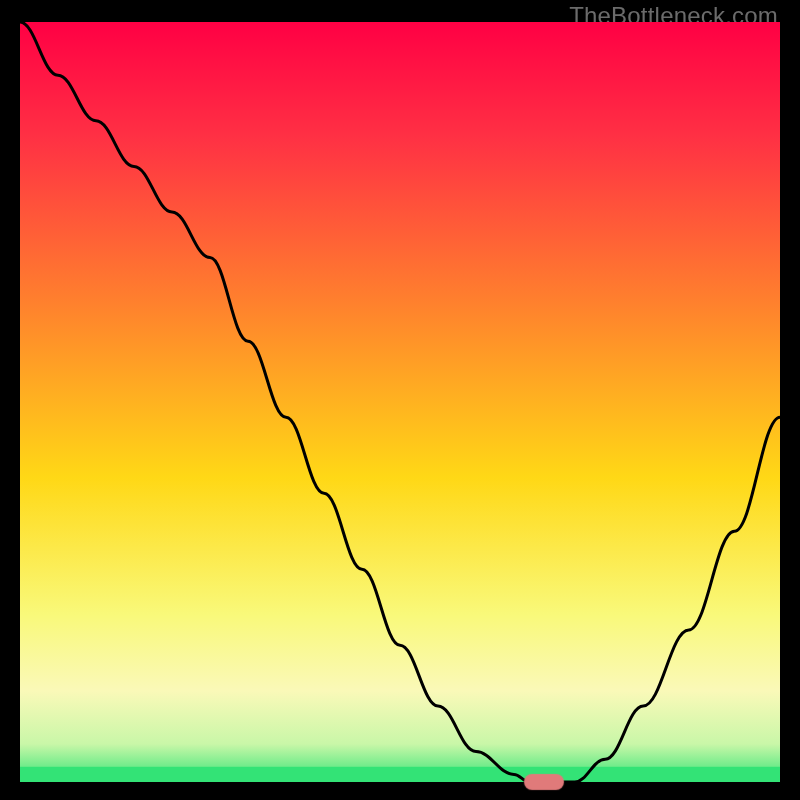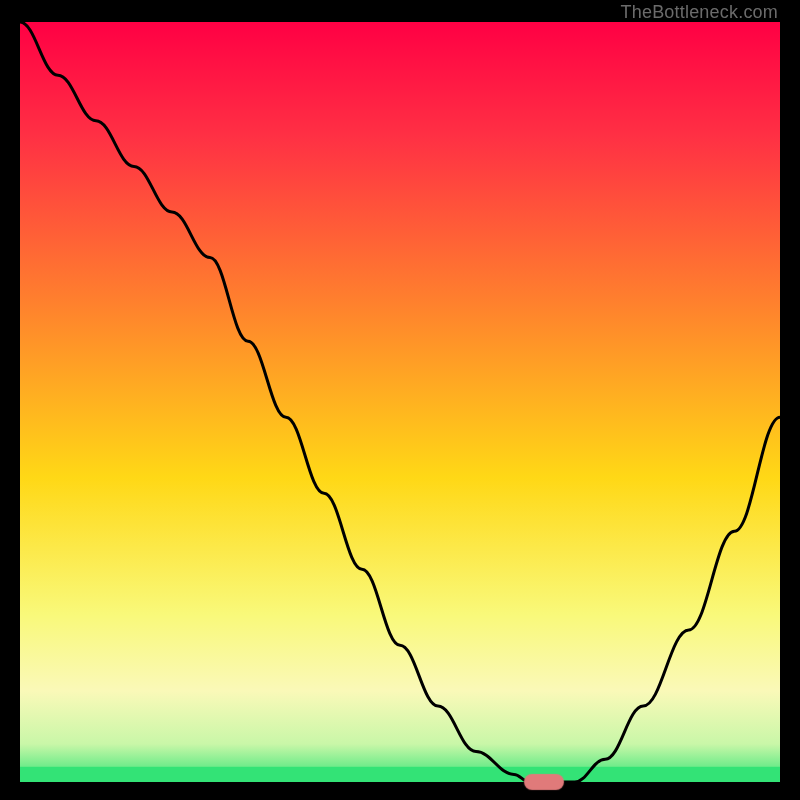--- a/index.html
+++ b/index.html
@@ -14,21 +14,21 @@
     position: relative;
     width: 800px;
     height: 800px;
     background: #000000;
   }
   .watermark {
     position: absolute;
     top: 2px;
     right: 22px;
     font-family: Arial, Helvetica, sans-serif;
-    font-size: 18px;
+    font-size: 24px;
     color: #6b6b6b;
     letter-spacing: 0.2px;
   }
   svg.plot {
     position: absolute;
     left: 20px;
     top: 22px;
     width: 760px;
     height: 760px;
     background: #000000;

